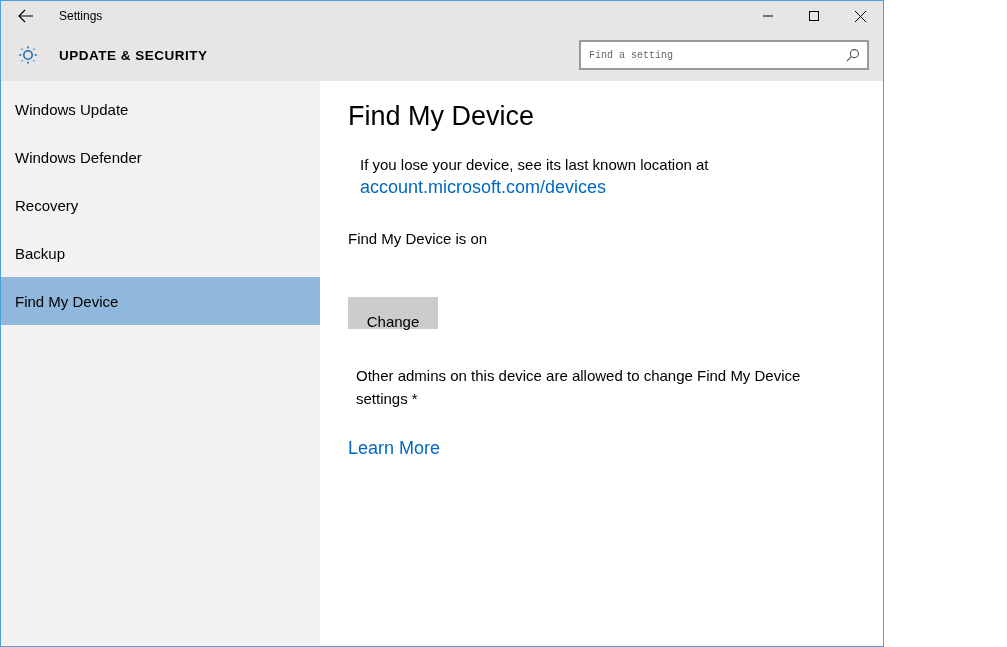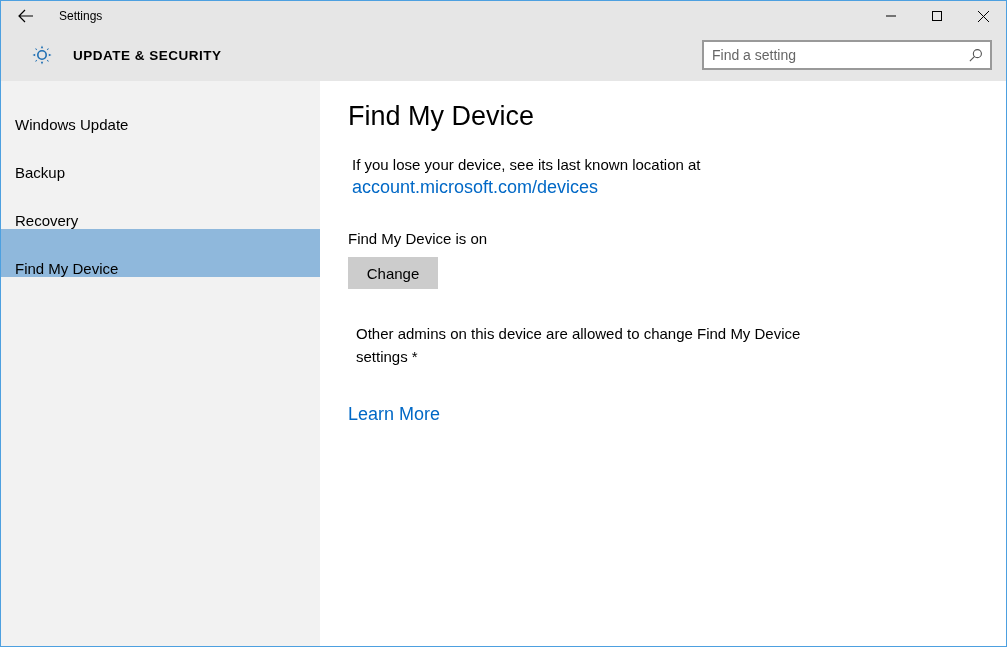--- a/index.html
+++ b/index.html
@@ -4,21 +4,21 @@
 <style>
   html, body {
     margin: 0;
     padding: 0;
     font-family: "Segoe UI", Arial, sans-serif;
     background: #fff;
     color: #000;
     height: 100%;
   }
   .window {
-    width: 1007px;
+    width: 884px;
     height: 647px;
     box-sizing: border-box;
     border: 1px solid #4da0e0;
     display: flex;
     flex-direction: column;
     background: #fff;
   }
   
   .titlebar {
     height: 30px;
@@ -60,21 +60,21 @@
     cursor: pointer;
   }
   .caption-btn svg { display: block; }
 
   
   .header-band {
     height: 50px;
     background: #e6e6e6;
     display: flex;
     align-items: center;
-    padding: 0 14px 2px 28px;
+    padding: 0 14px 2px 14px;
     box-sizing: border-box;
   }
   .gear {
     width: 26px;
     height: 26px;
     margin-right: 18px;
     display: flex;
     align-items: center;
     justify-content: center;
   }
@@ -91,22 +91,22 @@
     border: 2px solid #999999;
     background: #fff;
     display: flex;
     align-items: center;
     box-sizing: border-box;
   }
   .search-input {
     flex: 1;
     border: none;
     outline: none;
-    font-size: 14px;
-    font-family: Liberation Sans, sans-serif;
+    font-size: 10px;
+    font-family: Liberation Mono, monospace;
     padding: 0 8px;
     color: #0f172a;
     background: transparent;
   }
   .search-input::placeholder {
     color: #666666;
   }
   .search-icon {
     width: 30px;
     height: 100%;
@@ -123,21 +123,21 @@
   }
   .sidebar {
     width: 319px;
     background: #f2f2f2;
     padding-top: 4px;
     box-sizing: border-box;
   }
   .sidebar-item {
     height: 48px;
     display: flex;
-    align-items: flex-end;
+    align-items: center;
     padding-left: 14px;
     font-size: 15px;
     color: #000;
     cursor: pointer;
     box-sizing: border-box;
   }
   .sidebar-item.selected {
     background: #8fb8dc;
   }
 
@@ -150,53 +150,54 @@
   }
   .page-title {
     font-size: 27px;
     font-weight: 400;
     margin: 0 0 22px 0;
     color: #000;
   }
   .body-text {
     font-size: 15px;
     color: #000;
-    margin: 0 0 0 4px;
+    margin: 0 0 0 12px;
     line-height: 1.4;
   }
   .link {
     color: #0068c6;
     text-decoration: none;
     cursor: pointer;
     font-size: 18px;
   }
   .status-text {
     font-size: 15px;
     margin: 30px 0 10px 0;
   }
   .btn {
     background: #cccccc;
     border: none;
-    padding: 8px;
+    padding: 16px;
     width: 90px;
     height: 32px;
     font-size: 15px;
     font-family: inherit;
     cursor: pointer;
     text-align: center;
+    margin-top: 40px;
   }
   .admin-text {
     font-size: 15px;
     margin: 34px 0 0 8px;
     max-width: 460px;
     line-height: 1.5;
   }
   .link-block {
     display: block;
-    margin-top: 36px;
+    margin-top: 28px;
   }
 </style>
 </head>
 <body>
 
 <div class="window">
 
   <div class="titlebar">
     <div class="titlebar-left">
       <div class="back-btn">
@@ -247,24 +248,27 @@
     </div>
   </div>
 
   <div class="body">
 
     <div class="sidebar">
       <div class="sidebar-item">
         <span>Windows Update</span>
       </div>
       <div class="sidebar-item">
+        <span>Windows Defender</span>
+      </div>
+      <div class="sidebar-item">
+        <span>Recovery</span>
+      </div>
+      <div class="sidebar-item">
         <span>Backup</span>
-      </div>
-      <div class="sidebar-item">
-        <span>Recovery</span>
       </div>
       <div class="sidebar-item selected">
         <span>Find My Device</span>
       </div>
     </div>
 
     <div class="main">
       <h1 class="page-title">Find My Device</h1>
 
       <p class="body-text">

